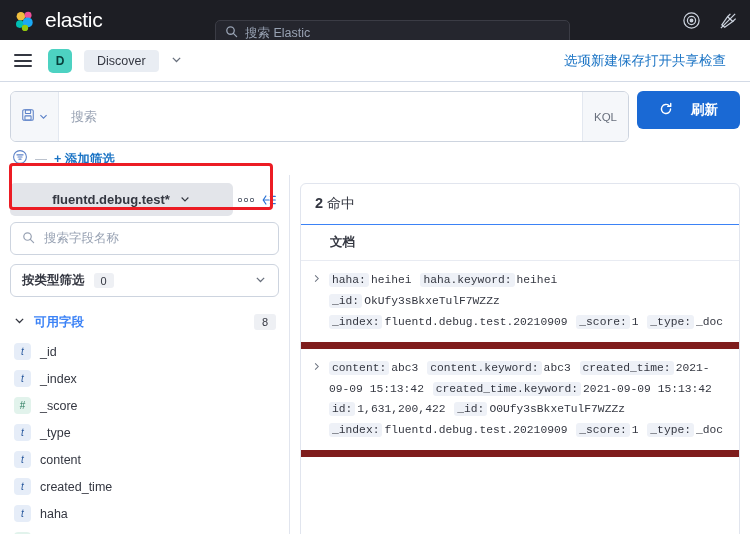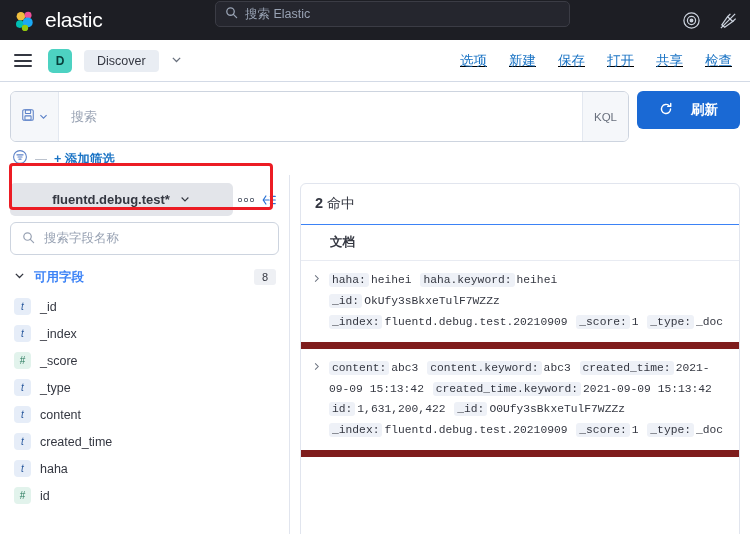--- a/index.html
+++ b/index.html
@@ -17,21 +17,21 @@
     display: flex; align-items: center;
     padding: 0 14px;
     position: relative;
   }
   .brand { display: flex; align-items: flex-end; gap: 9px; }
   .brand-logo { width: 22px; height: 22px; position: relative; }
   .brand-name {
     color: #fff; font-size: 21px; letter-spacing: -0.3px;
   }
   .global-search {
-    position: absolute; left: 215px; top: 1px;
+    position: absolute; left: 215px; top: 20px;
     width: 355px; height: 26px;
     background: #25262e; border: 1px solid #3b3c45;
     border-radius: 5px;
     display: flex; align-items: center; gap: 7px;
     padding: 0 9px;
   }
   .global-search .ph { color: #98a2b3; font-size: 12.5px; }
   .topbar-right {
     position: absolute; right: 12px; top: 0; height: 40px;
     display: flex; align-items: center; gap: 18px;
@@ -58,22 +58,22 @@
     display: flex; align-items: center; justify-content: center;
     margin-right: 12px;
   }
   .app-pill {
     background: #e9edf3; color: #343741;
     font-size: 12.5px; padding: 4px 13px;
     border-radius: 4px; cursor: pointer;
   }
   .pill-chevron { margin-left: 11px; cursor: pointer; }
   .appnav-right {
-    position: absolute; right: 18px;
-    display: flex; align-items: center; gap: 22px; text-decoration: underline;
+    position: absolute; right: 24px;
+    display: flex; align-items: center; 
   }
   .navlink {
     color: #1a73c4; font-size: 13.5px; cursor: pointer;
   }
 
   
   .querybar {
     padding: 9px 10px 0 10px;
     display: flex; align-items: flex-start; gap: 8px;
   }
@@ -380,20 +380,29 @@
     <div class="field-search">
       <span>
         <svg width="13" height="13" viewBox="0 0 16 16" fill="none" stroke="#98a2b3" stroke-width="1.5">
           <circle cx="6.8" cy="6.8" r="4.6"></circle>
             <line x1="10.3" y1="10.3" x2="14.3" y2="14.3" stroke-linecap="round"></line>
         </svg>
       </span>
       <span class="ph">搜索字段名称</span>
     </div>
 
+    <div class="type-filter">
+      <span class="type-filter-label">按类型筛选</span>
+      <span class="count-badge">0</span>
+      <span style="margin-left:auto">
+        <svg width="13" height="13" viewBox="0 0 16 16" fill="none" stroke="#69707d" stroke-width="1.5">
+          <polyline points="3.5,6 8,10.5 12.5,6"></polyline>
+        </svg>
+      </span>
+    </div>
 
     <div class="section-head">
       <span>
         <svg width="13" height="13" viewBox="0 0 16 16" fill="none" stroke="#343741" stroke-width="1.6">
           <polyline points="3.5,6 8,10.5 12.5,6"></polyline>
         </svg>
       </span>
       <span class="section-title">可用字段</span>
       <span class="section-count">8</span>
     </div>

